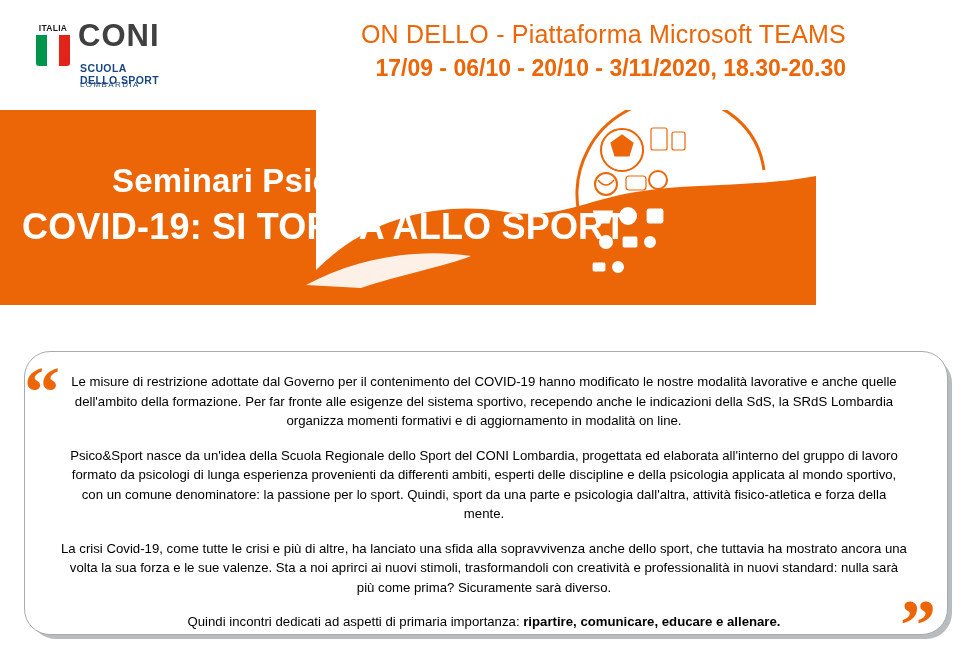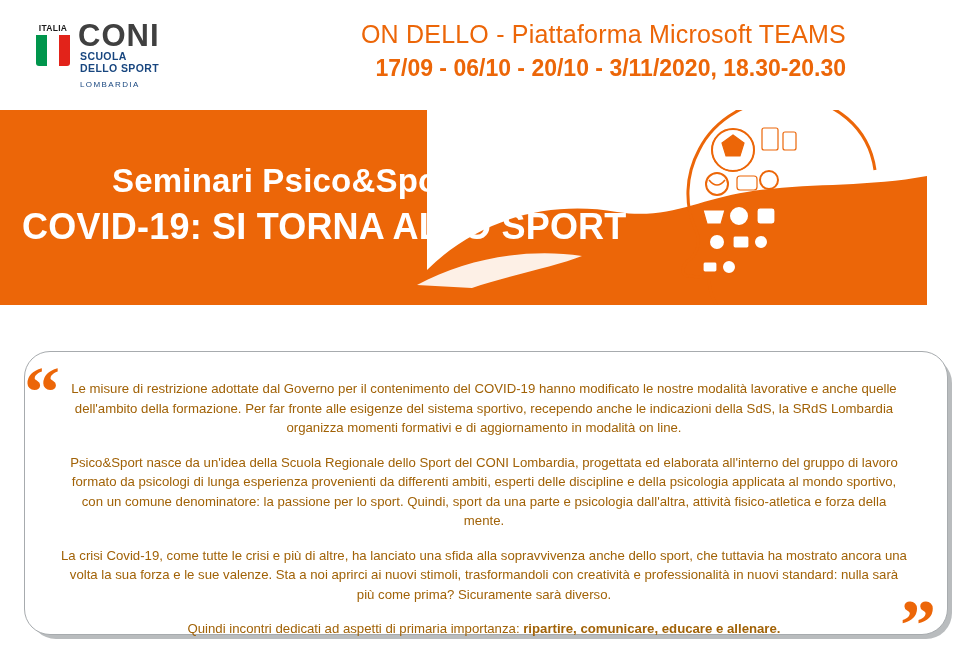--- a/index.html
+++ b/index.html
@@ -64,21 +64,21 @@
     left: 42px;
     top: 0px;
     font-size: 31px;
     font-weight: bold;
     color: #404040;
     letter-spacing: 1px;
   }
   .logo-sub {
     position: absolute;
     left: 44px;
-    top: 32px;
+    top: 44px;
     font-size: 10.5px;
     font-weight: bold;
     color: #18467f;
     line-height: 12px;
     letter-spacing: .4px;
   }
   .logo-region {
     position: absolute;
     left: 44px;
     top: 62px;
@@ -105,25 +105,24 @@
     font-weight: bold;
     margin-top: 6px;
     white-space: nowrap;
   }
 
   
   .banner {
     position: absolute;
     left: 0;
     top: 110px;
-    width: 901px;
+    width: 816px;
     height: 195px;
     background: #ec6608;
     overflow: hidden;
-    padding-left: 26px;
   }
   .banner-brush {
     position: absolute;
     right: -10px;
     top: -30px;
     width: 520px;
     height: 260px;
   }
   .banner-title {
     position: absolute;
@@ -183,24 +182,23 @@
     font-size: 72px;
     font-weight: bold;
     line-height: 1;
   }
   .card-body {
     position: absolute;
     left: 60px;
     top: 372px;
     width: 848px;
     text-align: center;
-    color: #a16207;
+    color: #000000;
     font-size: 13.2px;
     line-height: 19.5px;
-    margin-top: 7px;
   }
   .card-body p {
     margin: 0 0 15px 0;
   }
   .card-body p:last-child {
     margin-bottom: 0;
   }
   .card-body .bold {
     font-weight: bold;
   }

